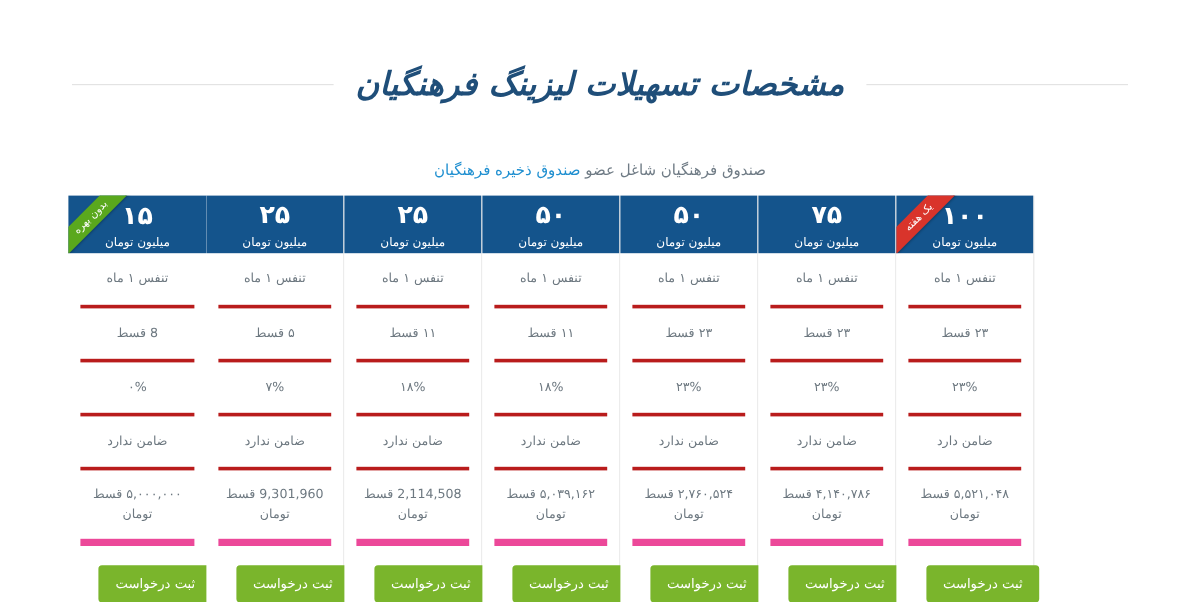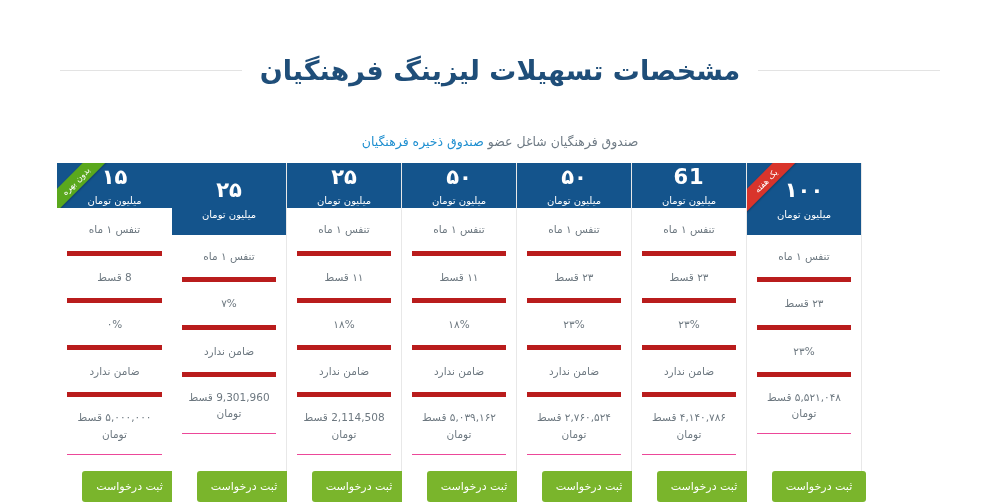--- a/index.html
+++ b/index.html
@@ -34,20 +34,21 @@
     background: #e3e3e3;
   }
   .page-title {
     font-size: 27px;
     font-weight: bold;
     color: #1f4e79;
     letter-spacing: 0px;
     padding: 0 18px;
     white-space: nowrap;
     line-height: 1.4;
+    font-style: italic;
   }
   .subtitle {
     margin-top: 26px;
     font-size: 12.5px;
     color: #6f7b85;
   }
   .subtitle .link {
     color: #1f8fd0;
   }
 
@@ -115,24 +116,24 @@
     flex: 1 1 auto;
     padding: 0 10px;
     display: flex;
     flex-direction: column;
   }
   .row {
     font-size: 10.5px;
     color: #6d7880;
     text-align: center;
     padding: 13px 2px;
-    border-bottom: 5px solid #b91c1c;
+    border-bottom: 3px solid #b91c1c;
     line-height: 1.55;
   }
-  .row:last-of-type { border-bottom: 1px solid #ec4899; }
+  .row:last-of-type { border-bottom: 6px solid #ec4899; }
   .row.money {
     padding: 12px 2px;
   }
 
   .card-foot {
     padding: 16px 10px 0 10px;
     display: flex;
     justify-content: center;
   }
   .cta {
@@ -186,20 +187,21 @@
           <button class="cta">ثبت درخواست</button>
         </div>
       </div>
       <div class="card">
         <div class="card-head">
           <div class="amount">۲۵</div>
           <div class="unit">میلیون تومان</div>
         </div>
         <div class="card-body">
           <div class="row">تنفس ۱ ماه</div>
+          <div class="row">۵ قسط</div>
           <div class="row">۷%</div>
           <div class="row">ضامن ندارد</div>
           <div class="row money">
             <div>9,301,960 قسط</div>
             <div>تومان</div>
           </div>
         </div>
         <div class="card-foot">
           <button class="cta">ثبت درخواست</button>
         </div>
@@ -256,21 +258,21 @@
             <div>۲,۷۶۰,۵۲۴ قسط</div>
             <div>تومان</div>
           </div>
         </div>
         <div class="card-foot">
           <button class="cta">ثبت درخواست</button>
         </div>
       </div>
       <div class="card">
         <div class="card-head">
-          <div class="amount">61</div>
+          <div class="amount">۷۵</div>
           <div class="unit">میلیون تومان</div>
         </div>
         <div class="card-body">
           <div class="row">تنفس ۱ ماه</div>
           <div class="row">۲۳ قسط</div>
           <div class="row">۲۳%</div>
           <div class="row">ضامن ندارد</div>
           <div class="row money">
             <div>۴,۱۴۰,۷۸۶ قسط</div>
             <div>تومان</div>
@@ -283,20 +285,21 @@
       <div class="card">
         <div class="card-head">
           <div class="ribbon red">یک هفته</div>
           <div class="amount">۱۰۰</div>
           <div class="unit">میلیون تومان</div>
         </div>
         <div class="card-body">
           <div class="row">تنفس ۱ ماه</div>
           <div class="row">۲۳ قسط</div>
           <div class="row">۲۳%</div>
+          <div class="row">ضامن دارد</div>
           <div class="row money">
             <div>۵,۵۲۱,۰۴۸ قسط</div>
             <div>تومان</div>
           </div>
         </div>
         <div class="card-foot">
           <button class="cta">ثبت درخواست</button>
         </div>
       </div>
     </div>

